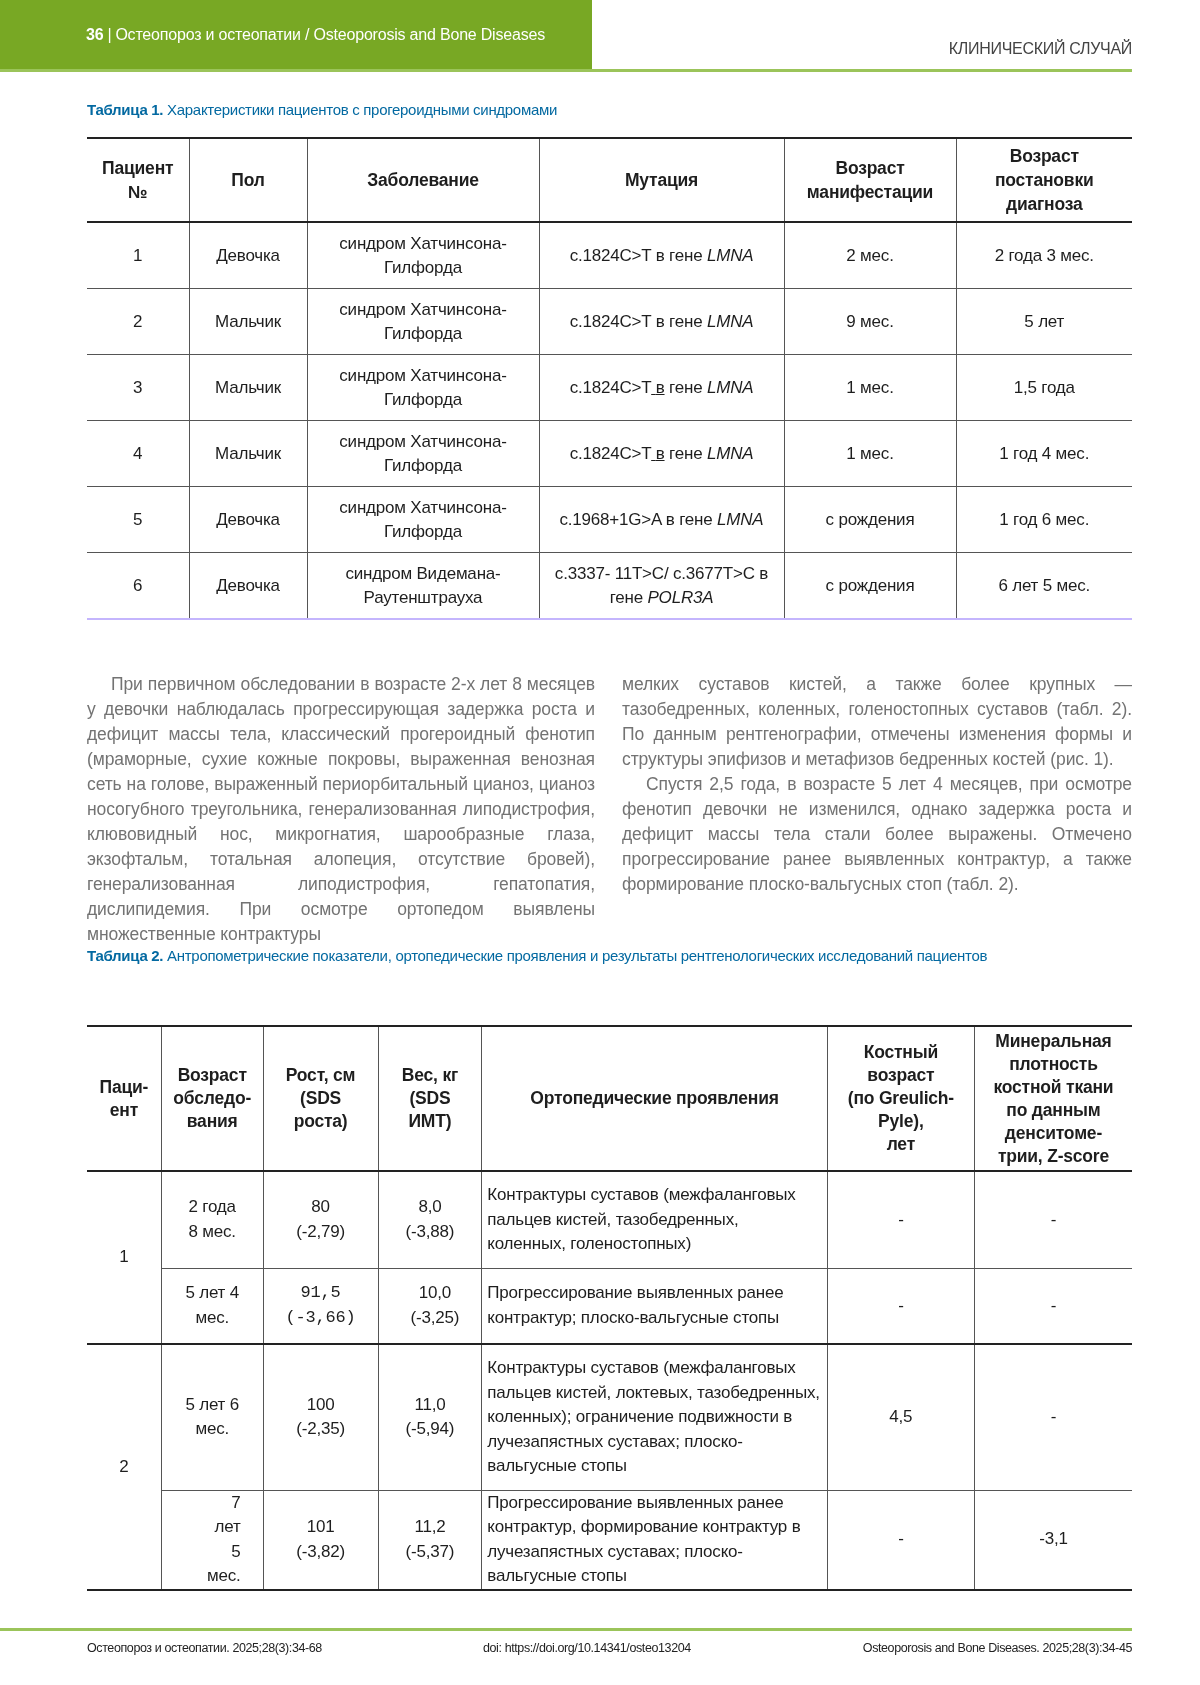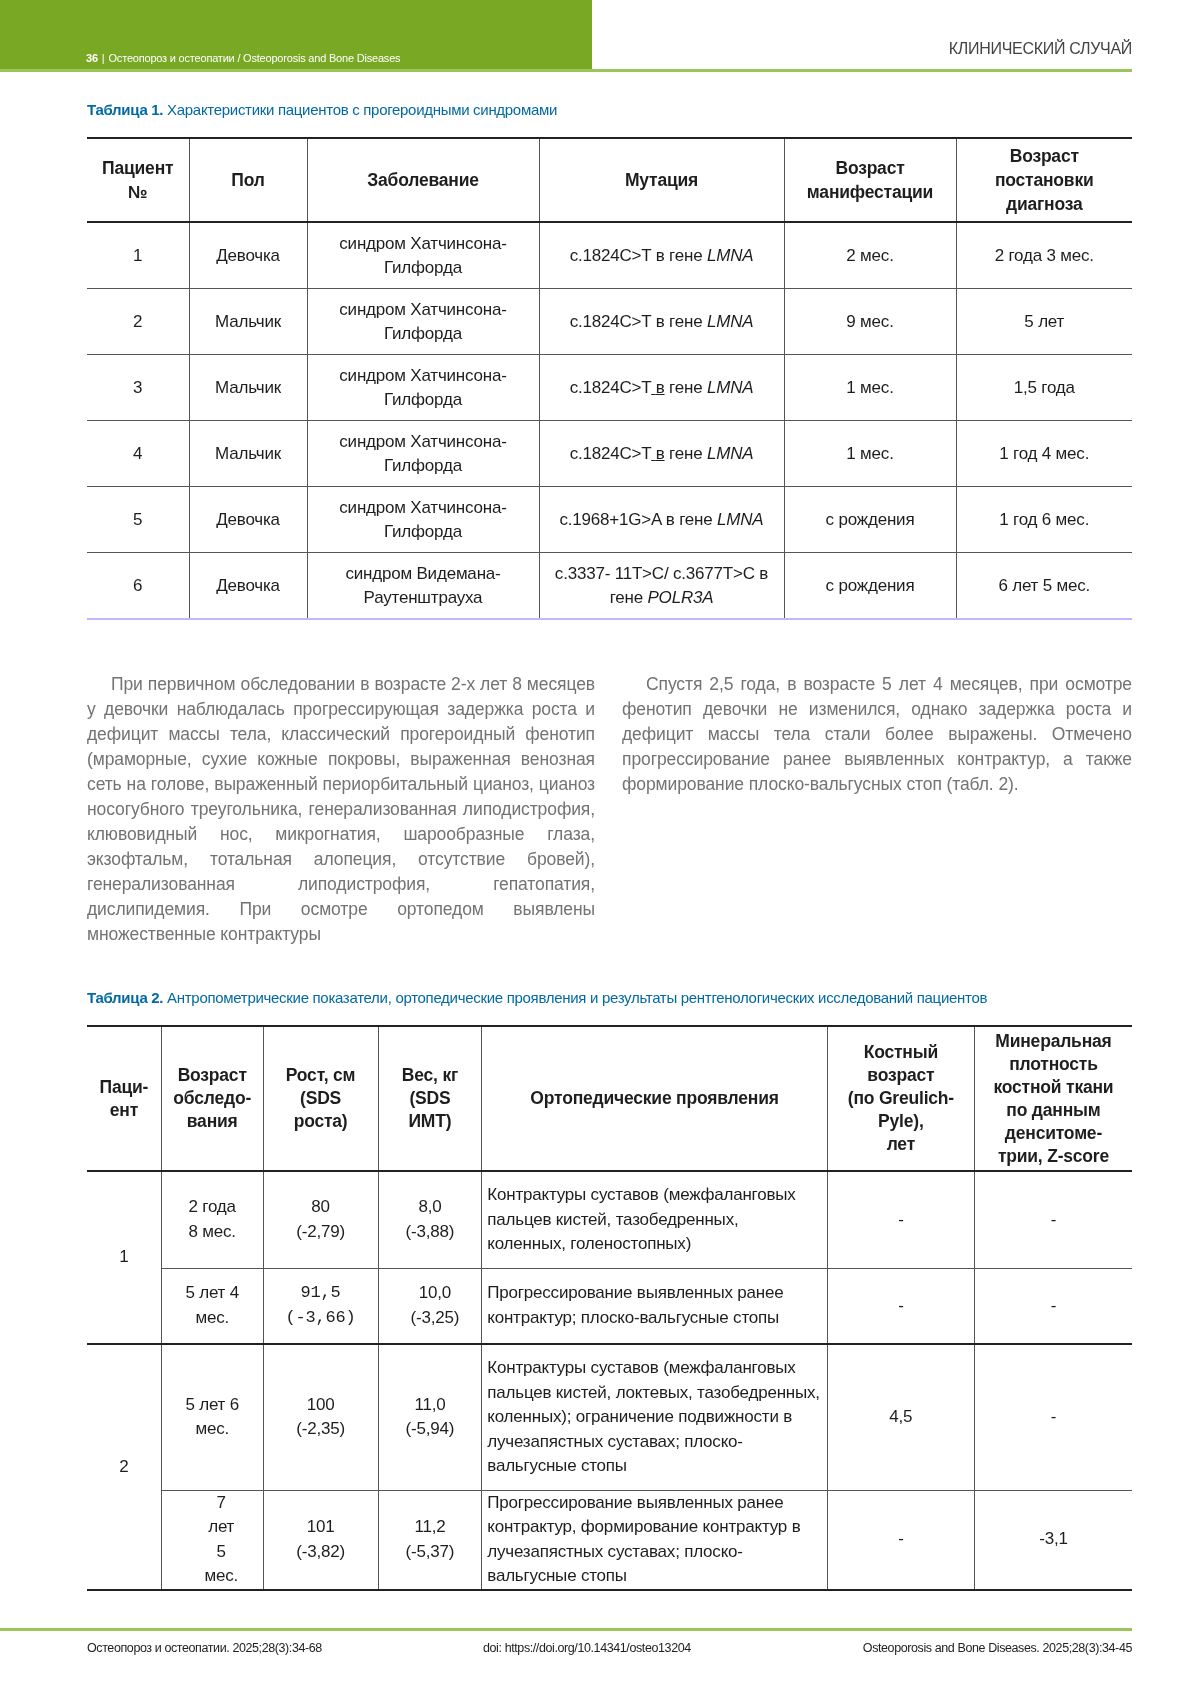--- a/index.html
+++ b/index.html
@@ -1,19 +1,19 @@
 <!DOCTYPE html>
 <html><head>
 <meta charset="utf-8">
 <style>
   html, body { margin: 0; padding: 0; background: #ffffff; }
   body { width: 1200px; height: 1685px; position: relative; font-family: "Liberation Sans", sans-serif; color: #1e1e1e; overflow: hidden; }
 
   .header-band { position: absolute; left: 0; top: 0; width: 592px; height: 70px; background: #78a824; }
-  .header-left { position: absolute; left: 86px; top: 52px; font-size: 11px; color: #ffffff; letter-spacing: -0.2px; white-space: nowrap; }
+  .header-left { position: absolute; left: 86px; top: 26px; font-size: 16px; color: #ffffff; letter-spacing: -0.2px; white-space: nowrap; }
   .header-left b { font-weight: bold; }
   .header-left .sep { margin: 0 4px; }
   .header-right { position: absolute; right: 68px; top: 40px; font-size: 16px; color: #444; letter-spacing: -0.3px; }
   .header-rule { position: absolute; left: 0; top: 69px; width: 1132px; height: 3px; background: #9bc45a; }
 
   .caption { position: absolute; left: 87px; font-size: 15px; letter-spacing: -0.3px; line-height: 22px; color: #0369a1; }
   .caption b { font-weight: bold; }
 
   table { border-collapse: collapse; position: absolute; font-size: 17px; color: #1e1e1e; letter-spacing: -0.2px; }
   td, th { text-align: center; vertical-align: middle; padding: 0 6px; line-height: 24px; }
@@ -124,24 +124,25 @@
         <td>с рождения</td>
         <td>6 лет 5 мес.</td>
       </tr>
     </tbody>
 </table>
 
 <div class="body-text" style="left:87px; top:672px; width:508px;">
   <p>При первичном обследовании в возрасте 2-х лет 8 месяцев у девочки наблюдалась прогрессирующая задержка роста и дефицит массы тела, классический прогероидный фенотип (мраморные, сухие кожные покровы, выраженная венозная сеть на голове, выраженный периорбитальный цианоз, цианоз носогубного треугольника, генерализованная липодистрофия, клювовидный нос, микрогнатия, шарообразные глаза, экзофтальм, тотальная алопеция, отсутствие бровей), генерализованная липодистрофия, гепатопатия, дислипидемия. При осмотре ортопедом выявлены множественные контрактуры</p>
 </div>
 <div class="body-text" style="left:622px; top:672px; width:510px;">
+  <p class="noindent">мелких суставов кистей, а также более крупных — тазобедренных, коленных, голеностопных суставов (табл. 2). По данным рентгенографии, отмечены изменения формы и структуры эпифизов и метафизов бедренных костей (рис. 1).</p>
   <p>Спустя 2,5 года, в возрасте 5 лет 4 месяцев, при осмотре фенотип девочки не изменился, однако задержка роста и дефицит массы тела стали более выражены. Отмечено прогрессирование ранее выявленных контрактур, а также формирование плоско-вальгусных стоп (табл. 2).</p>
 </div>
 
-<div class="caption" style="top:987px; width:1045px;">
+<div class="caption" style="top:945px; width:1045px;">
   <b>Таблица 2.</b>
   <span>Антропометрические показатели, ортопедические проявления и результаты рентгенологических исследований пациентов</span>
 </div>
 
 <table id="table2">
   <colgroup>
     <col style="width:75px">
       <col style="width:102px">
       <col style="width:102px">
       <col style="width:102px">
@@ -181,21 +182,21 @@
       <tr class="grp-start" style="height: 146px;">
         <td rowspan="2" class="first" style="border-left: none;">2</td>
         <td style="white-space: normal; padding-left: 22px; padding-right: 22px;">5 лет 6 мес.</td>
         <td style="white-space: normal; padding-left: 22px; padding-right: 22px;">100 (-2,35)</td>
         <td style="white-space: normal; padding-left: 22px; padding-right: 22px;">11,0 (-5,94)</td>
         <td class="left">Контрактуры суставов (межфаланговых пальцев кистей, локтевых, тазобедренных, коленных); ограничение подвижности в лучезапястных суставах; плоско-вальгусные стопы</td>
         <td>4,5</td>
         <td>-</td>
       </tr>
       <tr style="height: 98px;">
-        <td style="white-space: normal; padding-left: 40px; padding-right: 22px;">7 лет 5 мес.</td>
+        <td style="white-space: normal; padding-left: 40px; padding-right: 22px; text-align: right;">7 лет 5 мес.</td>
         <td style="white-space: normal; padding-left: 22px; padding-right: 22px;">101 (-3,82)</td>
         <td style="white-space: normal; padding-left: 22px; padding-right: 22px;">11,2 (-5,37)</td>
         <td class="left">Прогрессирование выявленных ранее контрактур, формирование контрактур в лучезапястных суставах; плоско-вальгусные стопы</td>
         <td>-</td>
         <td>-3,1</td>
       </tr>
     </tbody>
 </table>
 
 <div class="footer-rule"></div>

